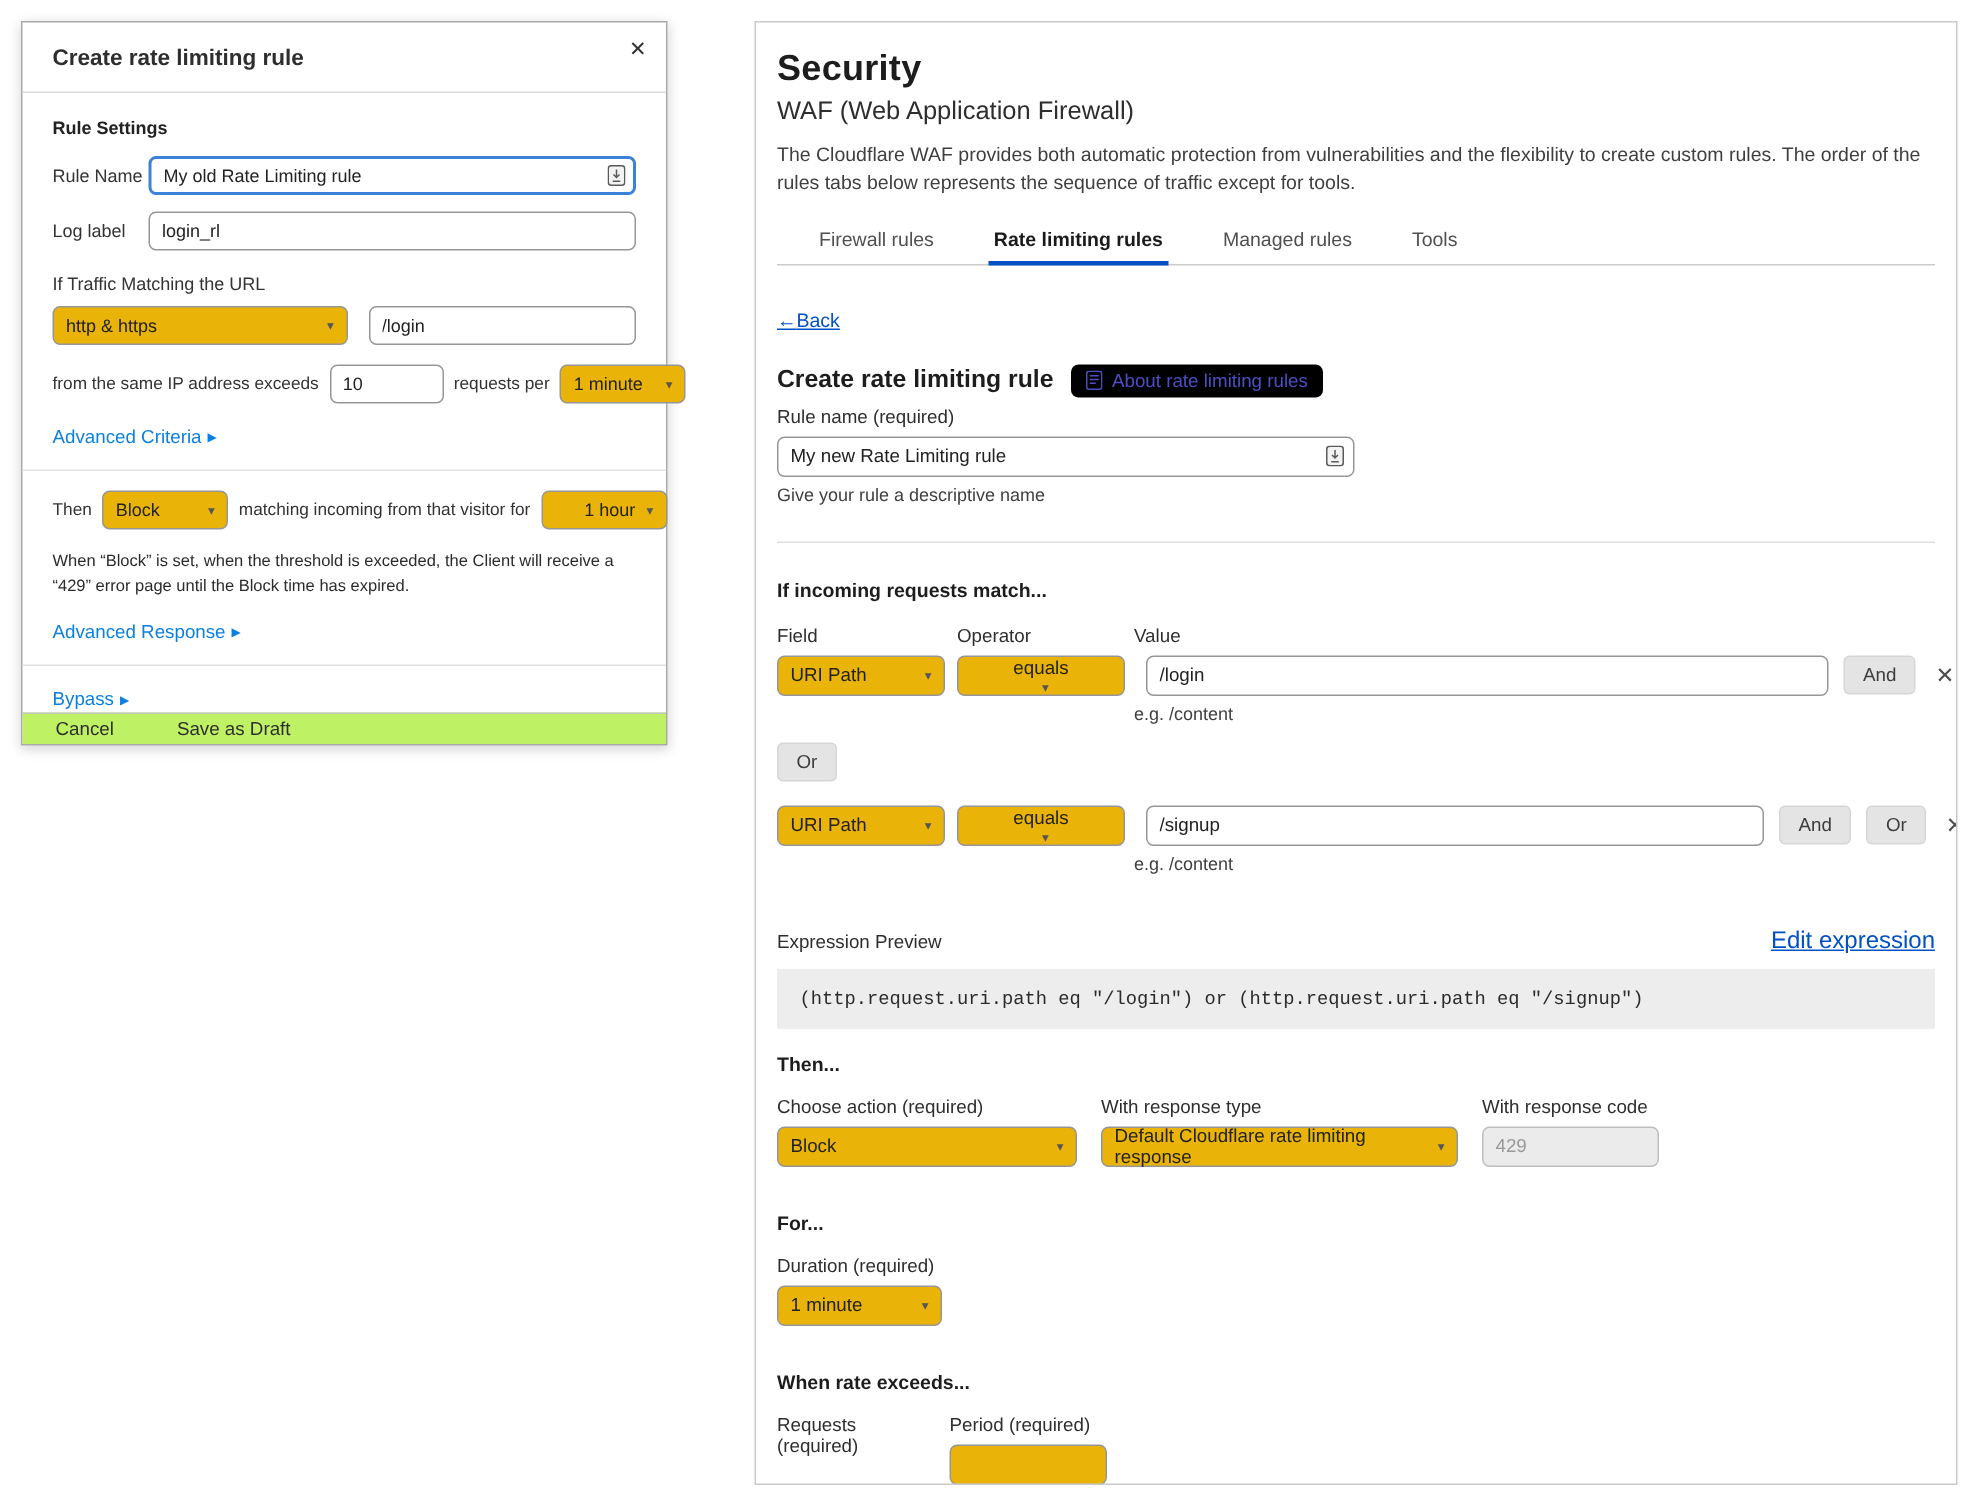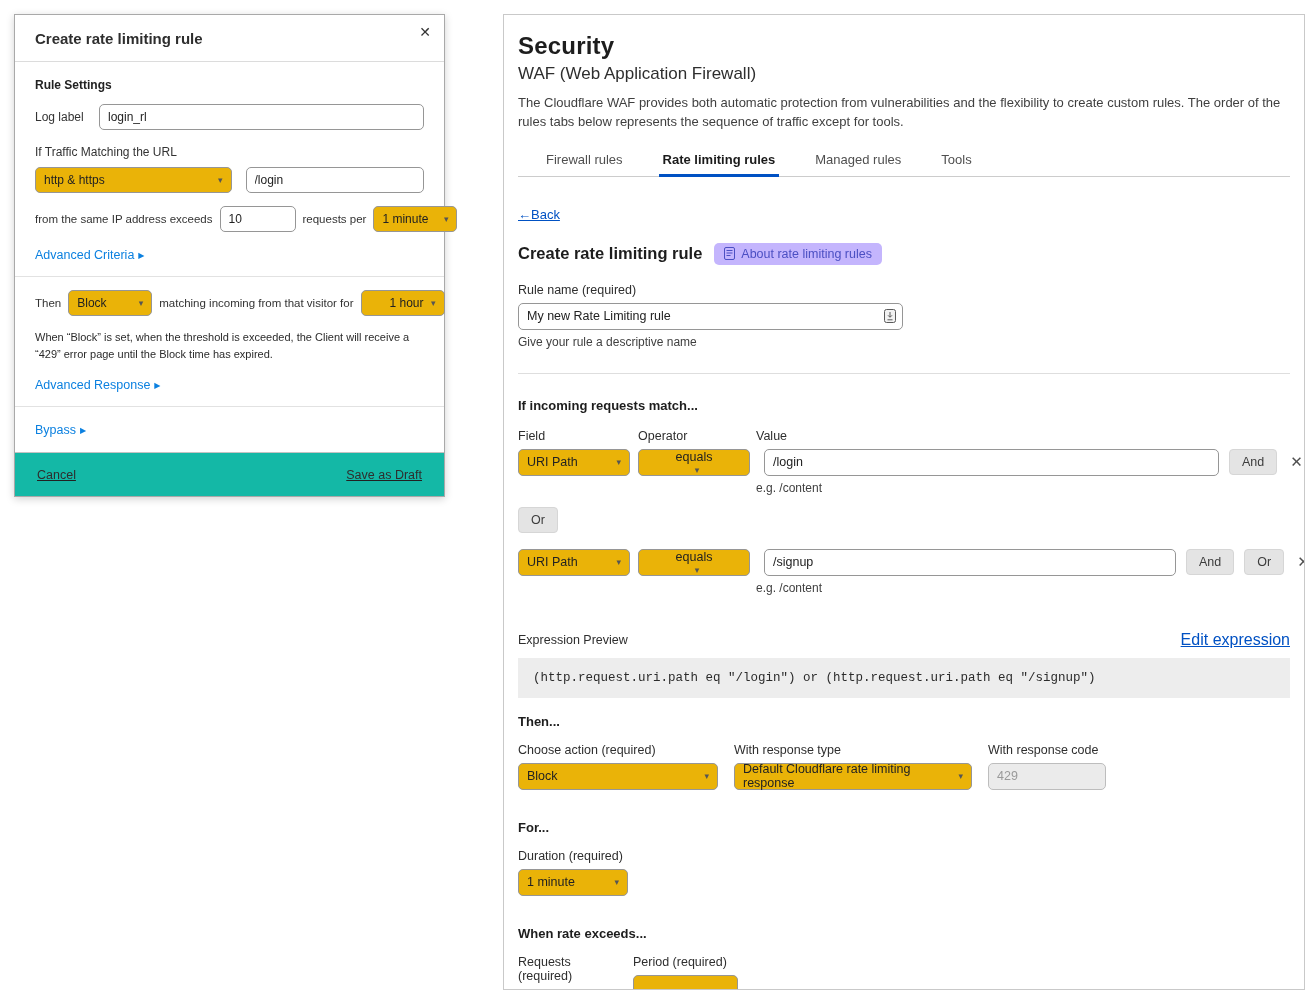--- a/index.html
+++ b/index.html
@@ -29,45 +29,45 @@
   .caret { font-size:9px; color:#555; margin-left:6px; }
   .para { font-size:12px; color:#333; margin:15px 0 8px; }
   .two-col { display:flex; gap:14px; margin-bottom:13px; }
   .two-col > * { flex:1; }
   .inline-row { display:flex; align-items:center; gap:7px; font-size:11.5px; color:#333;
     white-space:nowrap; margin-bottom:13px; }
   .link { color:#0b80e0; font-size:12.5px; cursor:pointer; display:inline-flex; align-items:center; gap:4px; }
   .link .tri { font-size:8px; }
   .hr { border-top:1px solid #e2e2e2; margin:13px -20px; }
   .note { font-size:11px; color:#2b2b2b; line-height:1.55; margin:11px 0 12px; }
-  .dialog-footer { background:#14b8a6; border-top:1px solid #c3c3c3; padding:0 22px;
-    height:44px; display:flex; align-items:center; justify-content:space-between; gap:42px;text-decoration:underline; }
+  .dialog-footer { background:#bef264; border-top:1px solid #c3c3c3; padding:0 22px;
+    height:44px; display:flex; align-items:center; justify-content:flex-start; gap:42px; }
   .footer-btn { font-size:12.5px; color:#2e2e2e; cursor:pointer; background:none; border:none;
     font-family:"Liberation Sans",sans-serif; }
 
   
   .panel { position:absolute; left:503px; top:14px; width:802px; height:976px;
     background:#fff; border:1px solid #c9c9c9; padding:17px 14px 0; overflow:hidden; }
   .p-title { font-size:24px; font-weight:700; color:#1d1d1d; letter-spacing:.2px; }
   .p-subtitle { font-size:17px; font-weight:400; color:#2e2e2e; margin:4px 0 10px; }
   .p-desc { font-size:13px; color:#3f3f3f; line-height:1.45; max-width:765px; margin-bottom:20px; }
   .tabs { display:flex; gap:36px; border-bottom:1px solid #ccc; padding-left:26px; }
   .tab { font-size:13px; color:#4f4f4f; padding:0 2px 9px; cursor:pointer; position:relative; }
   .tab.active { color:#1a1a1a; font-weight:700; }
   .tab.active::after { content:""; position:absolute; left:-2px; right:-2px; bottom:-1px;
     height:3px; background:#0051c3; }
   .back-row { margin:28px 0 0; }
   .cflink { color:#0051c3; font-size:13px; text-decoration:underline; cursor:pointer; }
   .h2-row { display:flex; align-items:center; gap:12px; margin:20px 0 0; }
   .p-h2 { font-size:16.5px; font-weight:700; color:#1d1d1d; }
-  .badge { display:inline-flex; align-items:center; gap:6px; background:#c4b5fd; color:#4b4fc3;
+  .badge { display:inline-flex; align-items:center; gap:6px; background:#000000; color:#4b4fc3;
     font-size:12.5px; padding:4px 10px; border-radius:5px; cursor:pointer; }
   .fld-label { font-size:12.5px; color:#2e2e2e; margin-bottom:6px; }
   .helper { font-size:12px; color:#3f3f3f; margin-top:5px; }
-  .rn-block { margin-top:18px; }
+  .rn-block { margin-top:6px; }
   .rn-wrap { position:relative; width:385px; }
   .panel .tb { height:27px; font-size:12.5px; }
   .panel .ddl { height:27px; font-size:12.5px; }
   .divider { border-top:1px solid #dedede; margin:24px 0; }
   .sec-h { font-size:13px; font-weight:700; color:#1d1d1d; }
   .match-labels { display:flex; margin:16px 0 6px; font-size:12.5px; color:#2e2e2e; }
   .match-labels .l1 { width:120px; } .match-labels .l2 { width:118px; }
   .mrow { display:flex; align-items:center; }
   .mrow .ddl { width:112px; margin-right:8px; flex:none; }
   .mrow .ddl:nth-child(2) { margin-right:14px;flex-direction:column; }
@@ -99,20 +99,32 @@
 <body>
 
 <div class="dialog">
   <div class="dialog-header">
     <span class="dialog-title">Create rate limiting rule</span>
     <span class="dialog-close">✕</span>
   </div>
   <div class="dialog-body">
     <div class="sec-label">Rule Settings</div>
 
+    <div class="frow">
+      <span class="flabel">Rule Name</span>
+      <span class="tb-wrap focused">
+        <input class="tb" value="My old Rate Limiting rule" style="">
+        <span class="autofill">
+          <svg width="12" height="14" viewBox="0 0 12 14">
+              <rect x="0.5" y="0.5" width="11" height="13" rx="2" fill="#f2f2f2" stroke="#5a5a5a"></rect>
+              <path d="M6 3v5M4 6.3l2 2 2-2M3.5 10.8h5" stroke="#5a5a5a" stroke-width="1" fill="none"></path>
+            </svg>
+        </span>
+      </span>
+    </div>
 
     <div class="frow">
       <span class="flabel">Log label</span>
       <span class="tb-wrap">
         <input class="tb" value="login_rl" style="">
       </span>
     </div>
 
     <div class="para">If Traffic Matching the URL</div>
 

